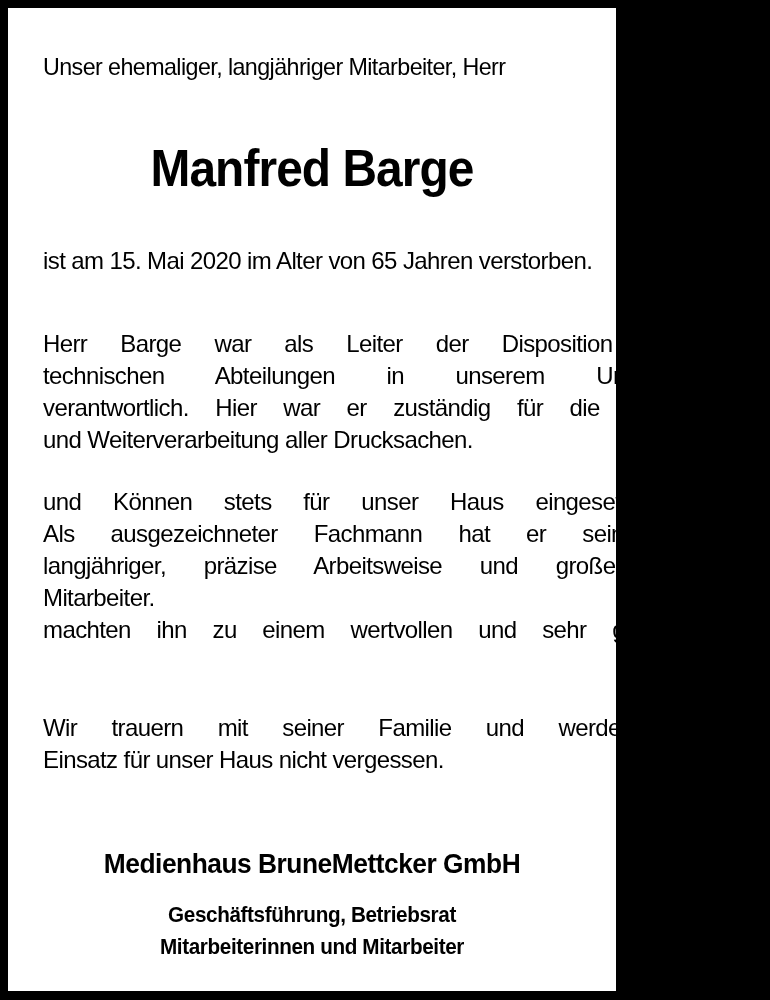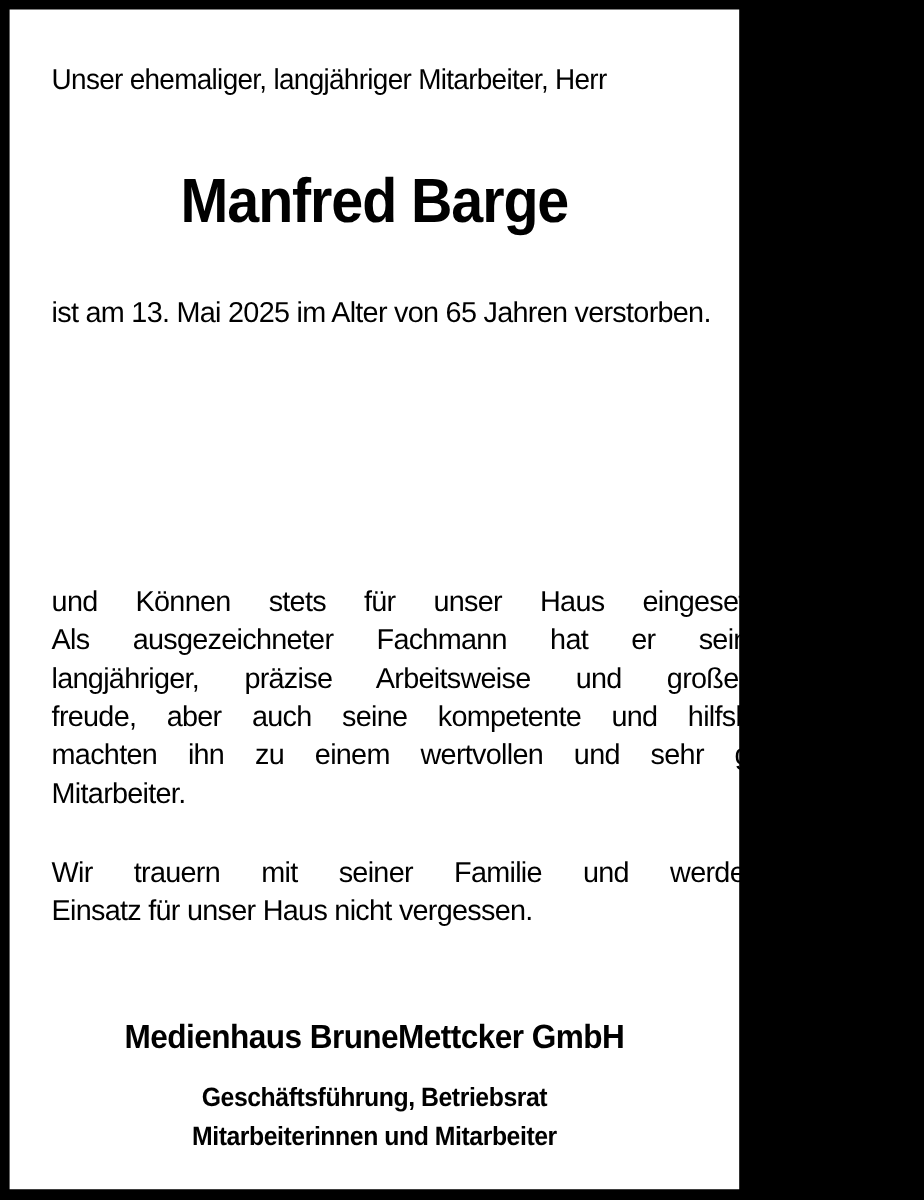--- a/index.html
+++ b/index.html
@@ -110,30 +110,35 @@
 </head>
 <body>
 
 <div class="frame">
   <div class="sheet">
 
     <div class="intro">Unser ehemaliger, langjähriger Mitarbeiter, Herr</div>
 
     <div class="name">Manfred Barge</div>
 
-    <div class="death">ist am 13. Mai 2025 im Alter von 65 Jahren verstorben.</div>
+    <div class="death">ist am 15. Mai 2020 im Alter von 65 Jahren verstorben.</div>
 
+    <div class="para p1">
+      <span class="ln">Herr Barge war als Leiter der Disposition für die</span>
+      <span class="ln">technischen Abteilungen in unserem Unternehmen</span>
+      <span class="ln">verantwortlich. Hier war er zuständig für die Produktion</span>
+      <span class="ln last">und Weiterverarbeitung aller Drucksachen.</span>
+    </div>
 
     <div class="para p2">
       <span class="ln">und Können stets für unser Haus eingesetzt. Seine</span>
       <span class="ln">Als ausgezeichneter Fachmann hat er sein Wissen</span>
       <span class="ln">langjähriger, präzise Arbeitsweise und große Einsatz-</span>
-      <span class="ln">freude, aber auch seine kompetente und hilfsbereite Art</span>
+      <span class="ln last">Mitarbeiter.</span>
       <span class="ln">machten ihn zu einem wertvollen und sehr geschätzten</span>
-      <span class="ln last">Mitarbeiter.</span>
     </div>
 
     <div class="para p3">
       <span class="ln">Wir trauern mit seiner Familie und werden seinen</span>
       <span class="ln last">Einsatz für unser Haus nicht vergessen.</span>
     </div>
 
     <div class="company">Medienhaus BruneMettcker GmbH</div>
 
     <div class="signers">

